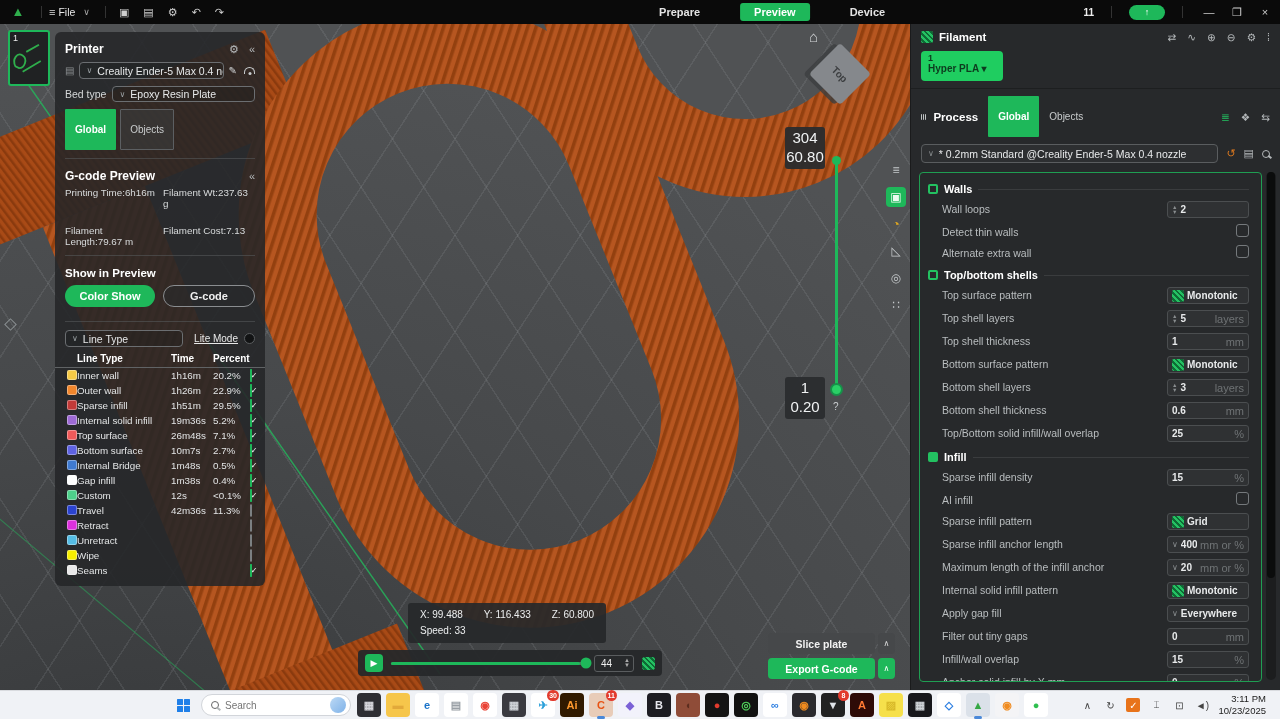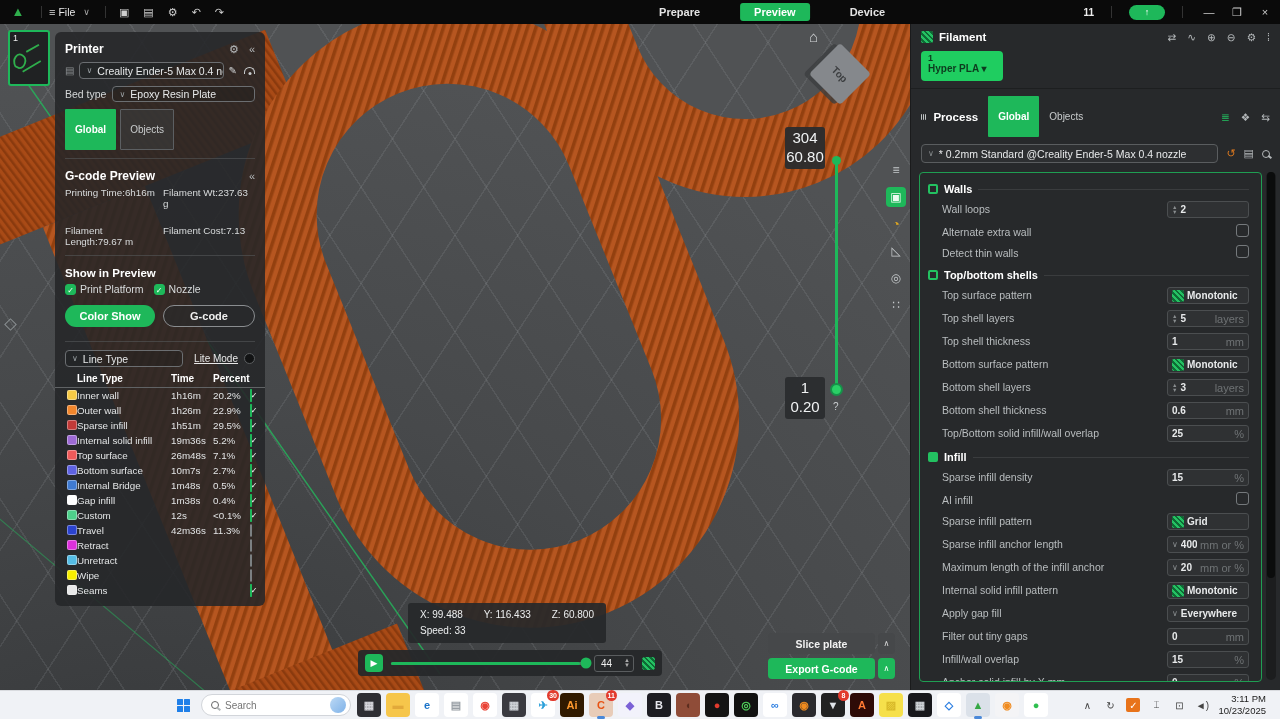--- a/index.html
+++ b/index.html
@@ -388,32 +388,20 @@
       <div class="stats-grid">
 
       <span><span>Printing Time:</span><b style="font-weight:normal">6h16m</b></span>
           <span><span>Filament Wt:</span><b style="font-weight:normal">237.63 g</b></span>
           <span><span>Filament Length:</span><b style="font-weight:normal">79.67 m</b></span>
           <span><span>Filament Cost:</span><b style="font-weight:normal">7.13</b></span>
         </div>
       <div class="lp-div"></div>
 
       <div class="sec-title">Show in Preview</div>
-      <div class="chk-row">
-
-          <span class="chk-item">
-            <span class="chk on"></span>
-            <span>Print Platform</span>
-          </span>
-
-          <span class="chk-item">
-            <span class="chk on"></span>
-            <span>Nozzle</span>
-          </span>
-        </div>
       <div class="btn-row">
         <div class="btn primary">Color Show</div>
         <div class="btn ghost">G-code</div>
       </div>
       <div class="lp-div"></div>
 
       <div class="lt-row">
         <div class="sel">
           <span class="cv">∨</span>
           <span>Line Type</span>
@@ -637,28 +625,28 @@
               <span>▲</span>
               <span>▼</span>
             </span>
             <span class="val">2</span>
             <span class="unit"></span>
           </span>
 
         </div>
 
         <div class="set-row">
+          <span class="lbl">Detect thin walls</span>
+
+          <span class="ctl-check"></span>
+
+        </div>
+
+        <div class="set-row">
           <span class="lbl">Alternate extra wall</span>
-
-          <span class="ctl-check"></span>
-
-        </div>
-
-        <div class="set-row">
-          <span class="lbl">Detect thin walls</span>
 
           <span class="ctl-check"></span>
 
         </div>
 
         <div class="set-sec">
           <span class="sec-box" data-variant="outline"></span>
 
           <span class="ttl">Top/bottom shells</span>
           <span class="ln"></span>

